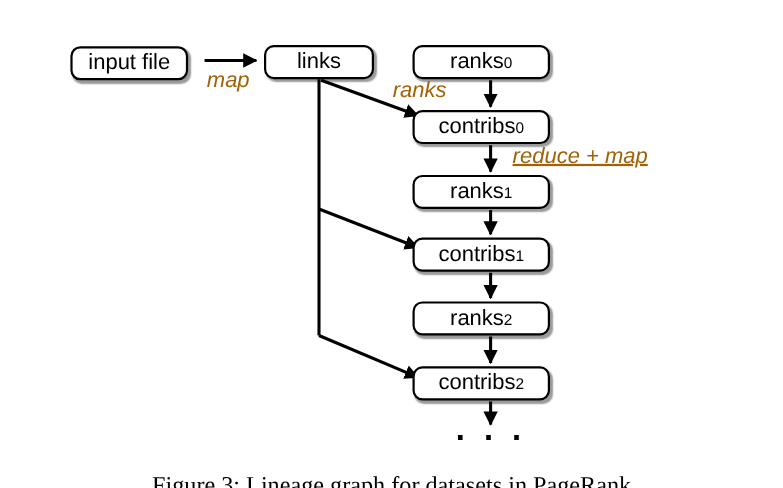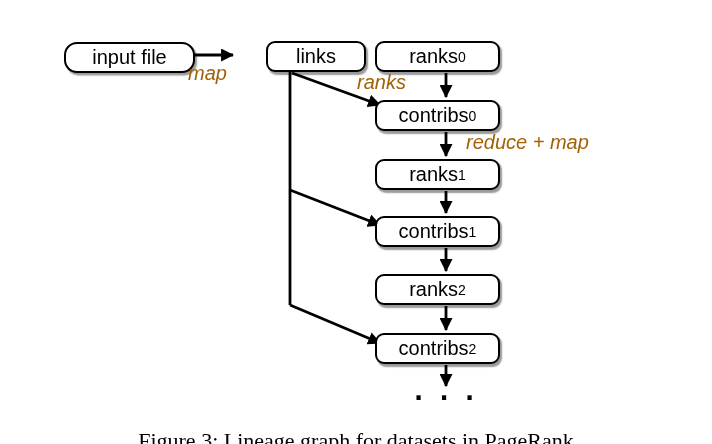--- a/index.html
+++ b/index.html
@@ -20,40 +20,40 @@
     background: #ffffff;
     border: 2.2px solid #000000;
     border-radius: 9px;
     box-shadow: 2px 2.5px 1.5px rgba(0,0,0,0.40);
     display: flex; align-items: center; justify-content: center;
     font-size: 20px; color: #000000;
     white-space: nowrap;
     z-index: 2;
   }
   .node sub { font-size: 14px; line-height: 1; }
-  #node-input-file { left: 64px;  top: 42px; width: 131px; height: 31px; border-radius: 13px; }
-  #node-links      { left: 240px; top: 41px; width: 100px; height: 31px; margin-left: 26px; }
+  #node-input-file { left: 64px;  top: 42px; width: 107px; height: 31px; }
+  #node-links      { left: 240px; top: 41px; width: 100px; height: 31px; }
   .col             { left: 375px; width: 125px; height: 31px; }
   #node-ranks0     { top: 41px;  }
   #node-contribs0  { top: 100px; }
   #node-ranks1     { top: 159px; }
   #node-contribs1  { top: 216px; }
   #node-ranks2     { top: 274px; }
   #node-contribs2  { top: 333px; }
   .elabel {
     position: absolute;
     font-style: italic;
     font-size: 20px;
     color: #a16207;
     white-space: nowrap;
     z-index: 3;
   }
   #label-map        { left: 188px; top: 62px;  }
   #label-join       { left: 357px; top: 71px;  }
-  #label-reduce-map { left: 466px; top: 131px; }
+  #label-reduce-map { left: 466px; top: 131px; text-decoration: underline; }
   #ellipsis {
     position: absolute;
     left: 400px; top: 378px; width: 92px;
     text-align: center;
     font-family: "DejaVu Sans", sans-serif;
     font-size: 24px; font-weight: bold;
     letter-spacing: 4px;
     color: #000000;
   }
   #caption {

